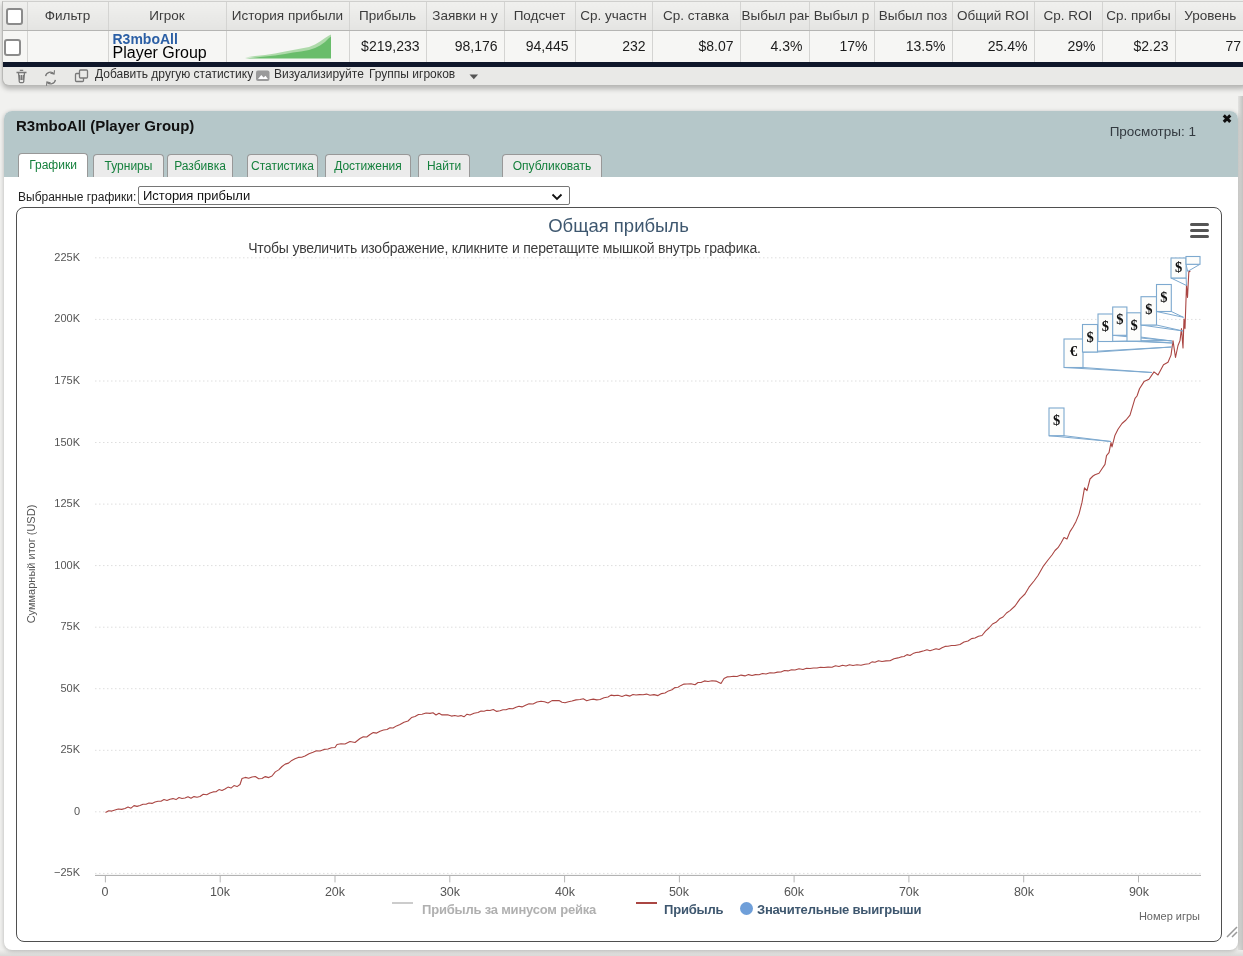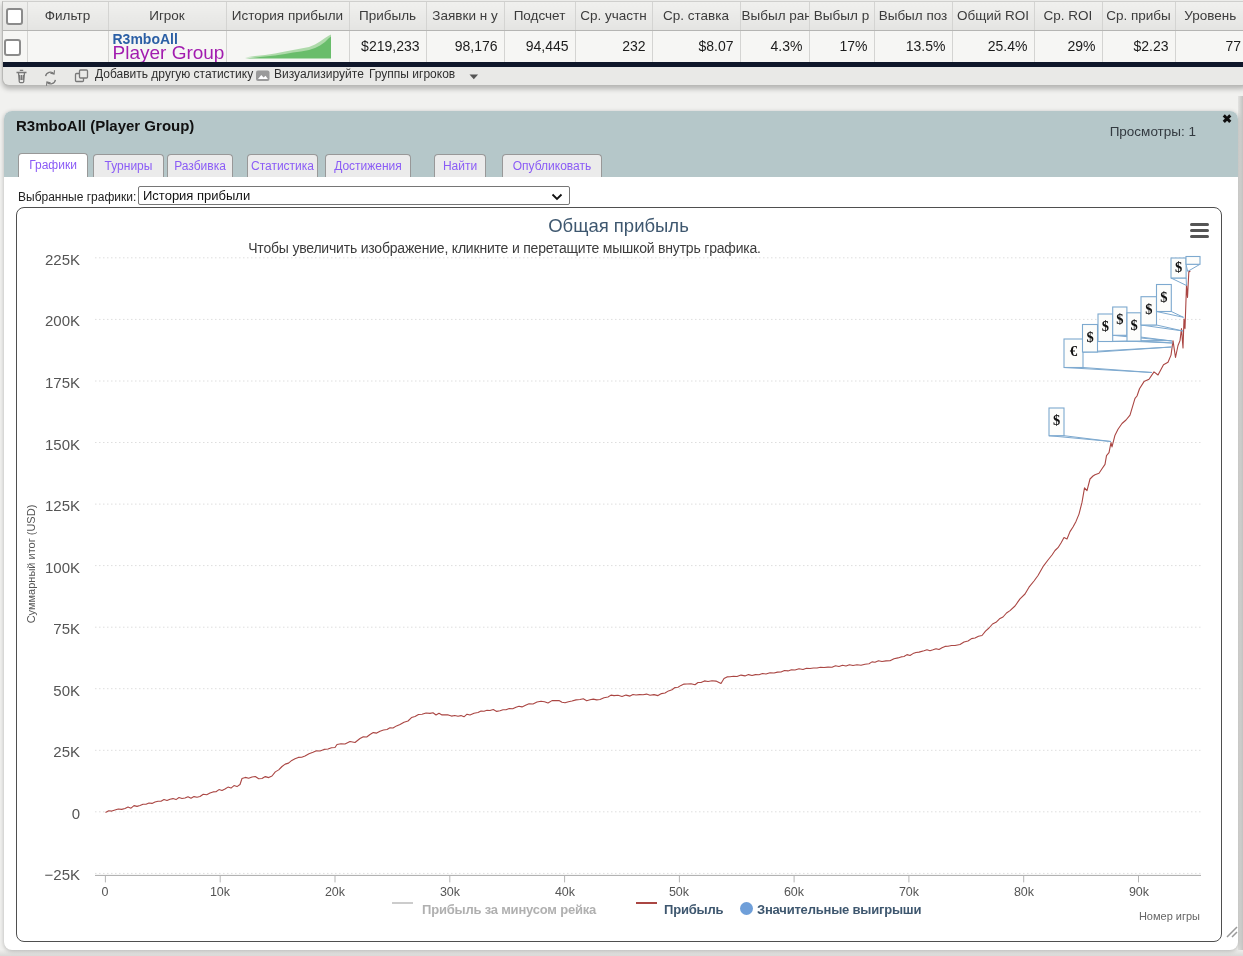--- a/index.html
+++ b/index.html
@@ -20,38 +20,38 @@
 #toolbar{position:absolute;left:0;top:61px;width:1243px;height:24px;font-size:12px;color:#2f2f2f;}
 #toolbar span.lbl{position:absolute;top:4px;}
 
 #panel{position:absolute;left:4px;top:111px;width:1234px;height:839px;
   background:#fff;border-radius:8px;box-shadow:0 1px 4px rgba(0,0,0,0.25);}
 #panelhead{position:absolute;left:0;top:0;width:1234px;height:66px;
   background:#b5c7c9;border-radius:8px 8px 0 0;}
 #ptitle{position:absolute;left:12px;top:6px;font-size:15px;font-weight:bold;color:#111;}
 #pviews{position:absolute;right:42px;top:13px;font-size:13.5px;color:#333a40;padding-left:32px;}
 #pclose{position:absolute;right:6px;top:1px;font-size:12px;font-weight:bold;color:#101010;}
-.tab{position:absolute;bottom:0;height:23px;font-size:12px;color:#8b5cf6;
+.tab{position:absolute;bottom:0;height:23px;font-size:12px;color:#15803d;
   background:#ebebeb;border:1px solid #989898;border-bottom:none;border-radius:4px 4px 0 0;
   text-align:center;line-height:22px;margin-top:34px;}
 .tab.act{background:#fff;height:24px;line-height:23px;}
 
 #selrow{position:absolute;left:0px;top:66px;width:1234px;height:40px;background:#fff;font-size:13px;color:#222;}
 #sellbl{position:absolute;left:14px;top:13px;font-size:12px;}
 #selbox{position:absolute;left:134px;top:9px;width:432px;height:19px;border:1px solid #767676;
   border-radius:2px;background:#fff;font-size:13px;color:#111;line-height:17px;padding-left:4px;}
 
 #chartbox{position:absolute;left:16px;top:207px;width:1206px;height:735px;
   border:1px solid #4f4f4f;border-radius:8px;background:#fff;}
 #ctitle{position:absolute;left:0;top:215px;width:1237px;text-align:center;
   font-size:18.5px;color:#3E576F;}
 #csub{position:absolute;left:0;top:240px;width:1009px;text-align:center;
   font-size:14px;color:#3c3c3c;letter-spacing:-0.2px;}
 .burger{position:absolute;left:1190px;width:19px;height:3px;background:#555;border-radius:1.5px;}
-.ylab{position:absolute;width:60px;text-align:right;font-size:15px;color:#555;}
+.ylab{position:absolute;width:60px;text-align:right;font-size:11px;color:#555;}
 .xlab{position:absolute;width:60px;text-align:center;font-size:12.5px;color:#555;}
 #ytitle{position:absolute;left:-44px;top:558px;width:150px;text-align:center;
   font-size:11px;color:#555;transform:rotate(-90deg);transform-origin:center;}
 #xtitle{position:absolute;left:1060px;top:910px;width:140px;text-align:right;font-size:11px;color:#666;}
 
 #legend{position:absolute;left:0;top:902px;width:1237px;height:16px;font-size:13px;font-weight:bold;letter-spacing:-0.2px;margin-left:47px;}
 #legend span{position:absolute;top:0;}
 .ldash{position:absolute;top:7px;width:21px;height:2px;}
 #ldot{position:absolute;left:693px;top:1px;width:13px;height:13px;border-radius:7px;background:#6f9fd9;}
 #mainsvg{position:absolute;left:0;top:0;}
@@ -93,21 +93,21 @@
           <td>Выбыл р</td>
 <td>Выбыл поз</td>
           <td>Общий ROI</td>
           <td>Ср. ROI</td>
           <td>Ср. прибы</td>
           <td>Уровень</td>
 </tr>
 <tr class="data">
 <td class="cb"><span class="chk" style="margin-top:6px"></span></td>
 <td></td>
-<td style="text-align:left;padding:0 0 0 4px;line-height:14px"><span style="color:#2b5fa5;font-weight:bold;font-size:14px">R3mboAll</span><br><span style="font-size:19px;color:#a21caf">Player Group</span></td>
+<td style="text-align:left;padding:0 0 0 4px;line-height:14px"><span style="color:#2b5fa5;font-weight:bold;font-size:14px">R3mboAll</span><br><span style="font-size:16px;color:#000000">Player Group</span></td>
 <td style="padding:0">
 <svg width="122" height="31" viewBox="0 0 122 31" style="position:static;display:block">
 <polygon points="18,26.5 28,25 38,24 48,22.5 58,20.5 66,19 74,17.5 82,16 88,13.5 93,10.5 98,7 102,4.5 104,3.5 104,27" fill="#aedaaa"></polygon>
 <polygon points="18,27.5 28,26.5 38,25.5 48,24.5 58,23 66,21.5 74,20.5 82,19 88,17 93,14.5 98,11 102,7 104,5.5 104,27.5" fill="#69bd6b"></polygon>
 </svg>
 </td>
 <td>$219,233</td>
           <td>98,176</td>
           <td>94,445</td>
           <td>232</td>
@@ -149,21 +149,21 @@
 <div id="panel">
 <div id="panelhead">
 <div id="ptitle">R3mboAll (Player Group)</div>
 <div id="pviews">Просмотры: 1</div>
 <div id="pclose">✖</div>
 <div class="tab act" style="left:14px;width:70px">Графики</div>
 <div class="tab" style="left:89px;width:71px">Турниры</div>
 <div class="tab" style="left:163px;width:66px">Разбивка</div>
 <div class="tab" style="left:243px;width:71px">Статистика</div>
 <div class="tab" style="left:321px;width:86px">Достижения</div>
-<div class="tab" style="left:430px;width:52px">Найти</div>
+<div class="tab" style="left:414px;width:52px">Найти</div>
 <div class="tab" style="left:498px;width:100px">Опубликовать</div>
 </div>
 <div id="selrow">
 <span id="sellbl">Выбранные графики:</span>
 <div id="selbox">История прибыли
 <svg width="12" height="8" viewBox="0 0 12 8" style="position:absolute;left:412px;top:6px">
           <path d="M1.5 1.5 L6 6 L10.5 1.5" stroke="#111" stroke-width="1.8" fill="none"></path>
         </svg>
 </div>
 </div>

